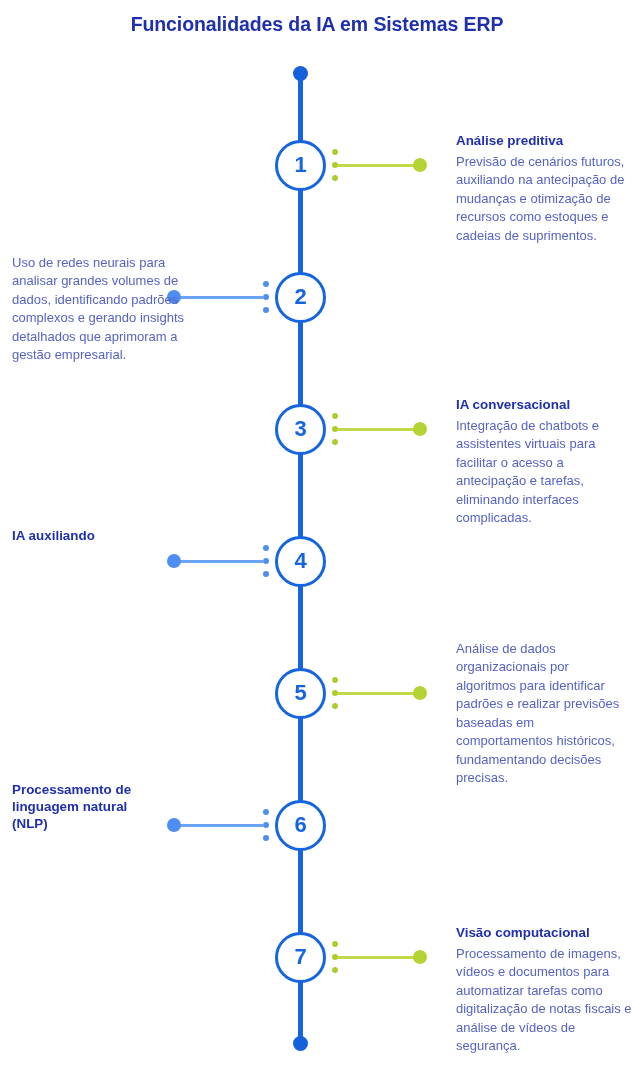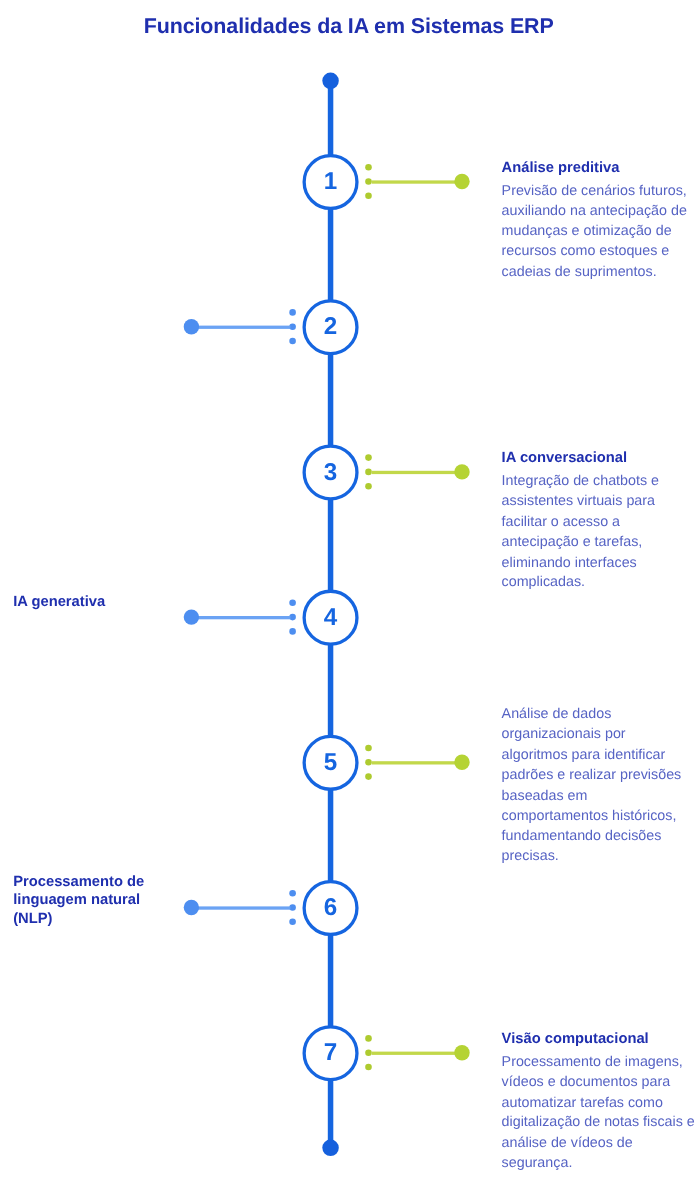--- a/index.html
+++ b/index.html
@@ -121,21 +121,21 @@
     width: 176px;
   }
   .text-block.right { left: 456px; }
   .text-block.left  { left: 12px; }
 
   .item-title {
     font-size: 13.4px;
     font-weight: bold;
     color: #1f2fae;
     line-height: 1.26;
-    margin: 11px 0 3px 0;
+    margin: 0 0 3px 0;
     white-space: pre-line;
   }
   .item-desc {
     font-size: 13px;
     color: #5663c4;
     line-height: 1.42;
     margin: 0;
   }
 </style>
 </head>
@@ -171,20 +171,21 @@
           <span class="node-number">2</span>
         </div>
         <div class="dots" style="top: 281px;">
           <span></span>
           <span></span>
           <span></span>
         </div>
         <div class="conn-line" style="top: 295.5px;"></div>
         <div class="conn-dot" style="top: 290px;"></div>
         <div class="text-block left" style="top: 254px;">
+          <div class="item-desc">Uso de redes neurais para analisar grandes volumes de dados, identificando padrões complexos e gerando insights detalhados que aprimoram a gestão empresarial.</div>
         </div>
       </div>
       <div class="side-right">
         <div class="node" style="top: 403.5px;">
           <span class="node-number">3</span>
         </div>
         <div class="dots" style="top: 413px;">
           <span></span>
           <span></span>
           <span></span>
@@ -201,21 +202,21 @@
           <span class="node-number">4</span>
         </div>
         <div class="dots" style="top: 545px;">
           <span></span>
           <span></span>
           <span></span>
         </div>
         <div class="conn-line" style="top: 559.5px;"></div>
         <div class="conn-dot" style="top: 554px;"></div>
         <div class="text-block left" style="top: 528px;">
-          <div class="item-title">IA generativa</div>
+          <div class="item-title">IA auxiliando</div>
         </div>
       </div>
       <div class="side-right">
         <div class="node" style="top: 667.5px;">
           <span class="node-number">5</span>
         </div>
         <div class="dots" style="top: 677px;">
           <span></span>
           <span></span>
           <span></span>

